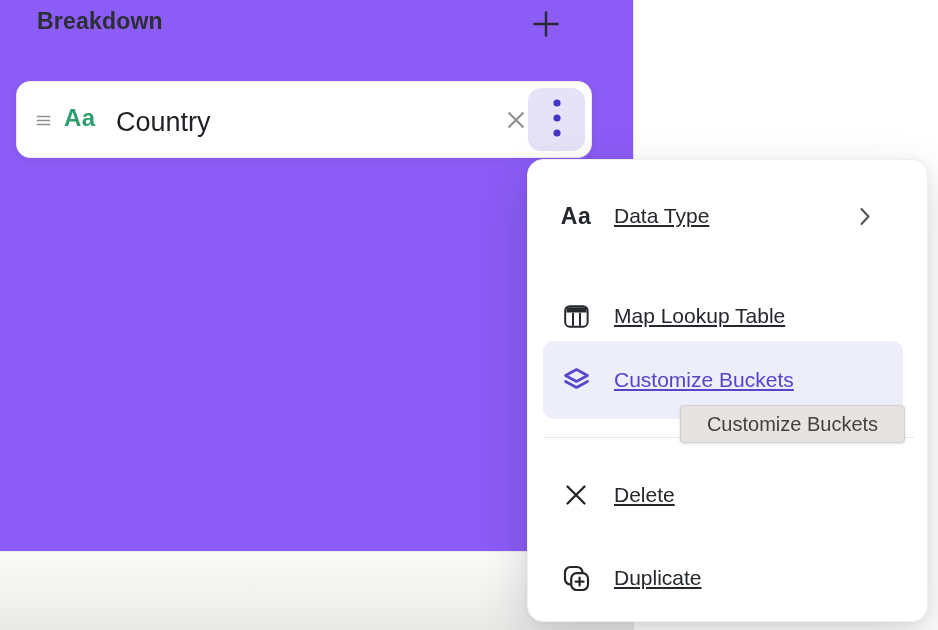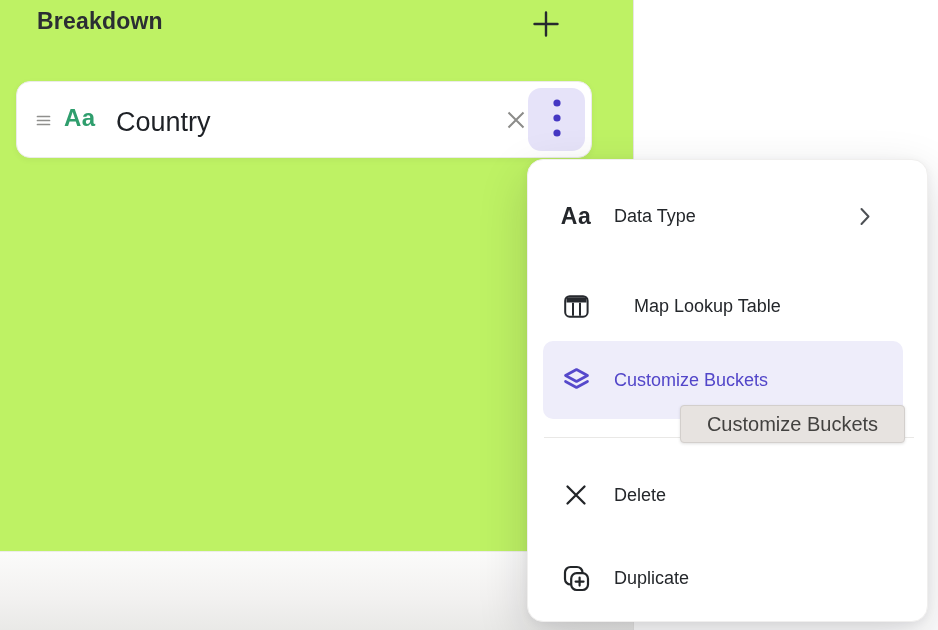--- a/index.html
+++ b/index.html
@@ -1,21 +1,21 @@
 <!DOCTYPE html>
 <html><head>
 <meta charset="utf-8">
 <style>
   * { margin:0; padding:0; box-sizing:border-box; }
   html,body { width:938px; height:630px; }
   body { font-family:"Liberation Sans","DejaVu Sans",sans-serif; background:#ffffff; overflow:hidden; }
   .screen { position:relative; width:938px; height:630px; background:#ffffff; }
 
   
-  .left-panel { position:absolute; left:0; top:0; width:633px; height:630px; background:#bef264; }
+  .left-panel { position:absolute; left:0; top:0; width:633px; height:630px; background:#8b5cf6; }
   .panel-divider-v { position:absolute; left:633px; top:0; width:1px; height:630px; background:#e6e5e3; }
   .left-footer-line { position:absolute; left:0; top:551px; width:633px; height:1px; background:#ececea; }
   .left-footer { position:absolute; left:0; top:552px; width:633px; height:78px;
                  background:linear-gradient(180deg,#fbfbfa 0%,#f2f1f0 60%,#e9e9e7 100%); }
 
   .panel-title { position:absolute; left:37px; top:8px; font-size:23px; font-weight:700; color:#2b2e33; letter-spacing:0.2px; }
   .add-button { position:absolute; left:529px; top:8px; width:34px; height:34px; display:flex; align-items:center; justify-content:center;
                 background:transparent; border:none; cursor:pointer; }
 
   
@@ -29,27 +29,27 @@
   .kebab-button { position:absolute; left:511px; top:6px; width:57px; height:63px; background:#e6e3f9; border:none;
                   border-radius:13px; display:flex; align-items:center; justify-content:center; cursor:pointer; }
 
   
   .dropdown-menu { position:absolute; left:527px; top:159px; width:401px; height:463px; background:#ffffff;
                    border:1px solid #f0efee; border-radius:16px; z-index:20;
                    box-shadow:0 18px 50px rgba(20,20,30,0.16), 0 2px 10px rgba(20,20,30,0.06); }
   .menu-highlight { position:absolute; left:15px; top:181px; width:360px; height:78px; background:#eeedfa; border-radius:10px; }
   .menu-row { position:absolute; left:15px; width:371px; height:50px; display:flex; align-items:center; cursor:pointer; }
   .row-data-type { top:31px; }
-  .row-map-lookup { top:121px;gap:20px; }
+  .row-map-lookup { top:131px; }
   .row-customize { top:195px; }
   .row-delete { top:310px; }
   .row-duplicate { top:393px; }
   .menu-icon-box { width:34px; height:34px; margin-left:16px; display:flex; align-items:center; justify-content:center; flex:0 0 34px; }
   .menu-aa { font-size:23px; font-weight:600; color:#24272b; letter-spacing:0.5px; }
-  .menu-label { margin-left:21px; font-size:18px; color:#24272b; white-space:nowrap; }
+  .menu-label { margin-left:21px; font-size:21px; color:#24272b; white-space:nowrap;text-decoration:underline; }
   .menu-label-accent { color:#5246c9; font-weight:500; }
   .submenu-chevron { position:absolute; right:43px; top:16px; }
   .menu-divider { position:absolute; left:16px; top:277px; width:370px; height:1px; background:#e9e8e6; }
 
   
   .tooltip { position:absolute; left:680px; top:405px; width:225px; height:38px; background:#e7e3e0;
              border:1px solid #d3cfcc; border-radius:4px; z-index:30; display:flex; align-items:center; justify-content:center;
              box-shadow:0 1px 3px rgba(0,0,0,0.12); }
   .tooltip-text { font-size:20px; color:#434240; white-space:nowrap; }
 </style>

